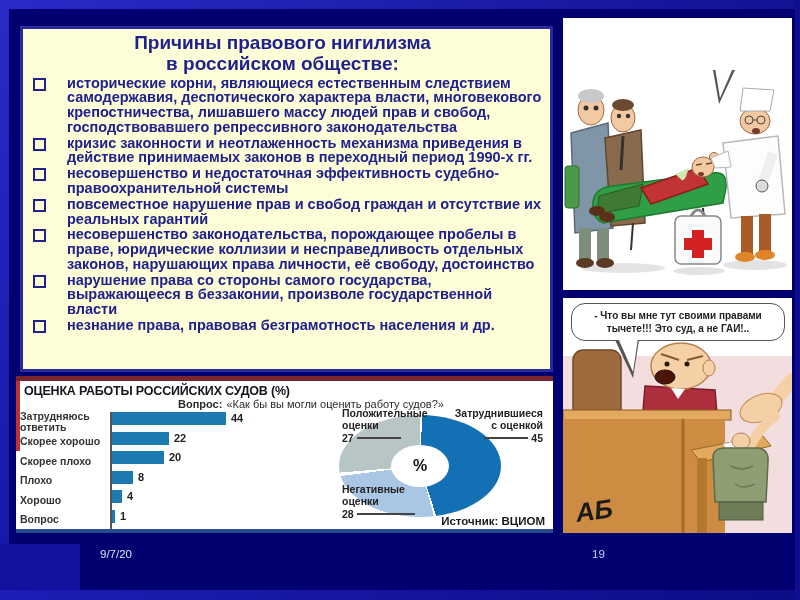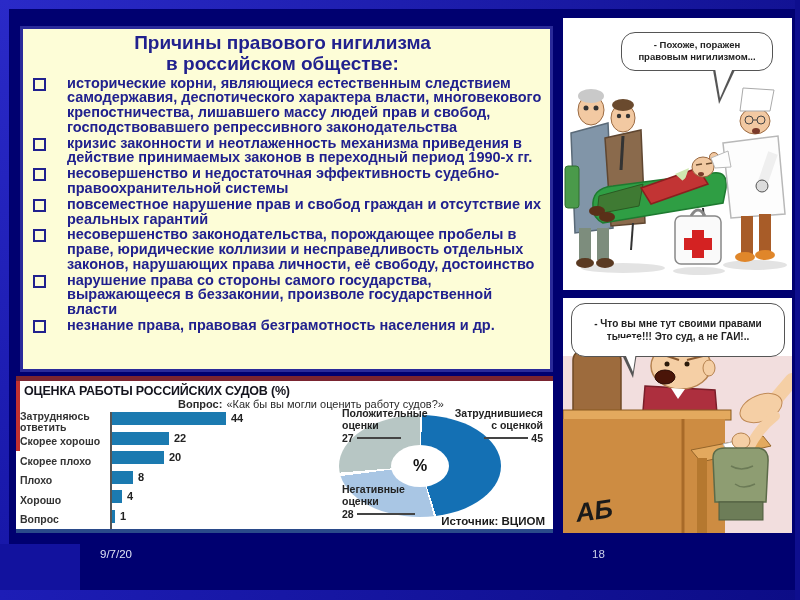--- a/index.html
+++ b/index.html
@@ -47,21 +47,21 @@
   .chart-source { position:absolute; right:8px; bottom:2px; font-weight:bold; font-size:11.5px; color:#1a1a1a; }
 
   
   .cartoon { position:absolute; left:563px; width:229px; background:#fff; }
   .cartoon1 { top:18px; height:272px; }
   .cartoon2 { top:298px; height:235px; }
   .cartoon svg { position:absolute; left:0; top:0; }
   .bubble { position:absolute; background:#fff; border:1.5px solid #555; border-radius:14px;
     text-align:center; color:#222; font-weight:bold; z-index:3; }
   .bubble1 { left:58px; top:14px; width:142px; padding:6px 4px; font-size:9.5px; line-height:1.3; }
-  .bubble2 { left:8px; top:5px; width:208px; padding:13px 2px; font-size:10px; line-height:1.3; }
+  .bubble2 { left:8px; top:5px; width:208px; padding:5px 2px; font-size:10px; line-height:1.3; }
   .bubble-tail { position:absolute; width:0; height:0; z-index:2; }
   .tail1a { left:150px; top:52px; border-left:6px solid transparent; border-right:16px solid transparent; border-top:34px solid #555; }
   .tail1b { left:152px; top:50px; border-left:5px solid transparent; border-right:13px solid transparent; border-top:30px solid #fff; z-index:4; }
   .tail2a { left:52px; top:42px; border-left:18px solid transparent; border-right:6px solid transparent; border-top:38px solid #555; }
   .tail2b { left:55px; top:40px; border-left:15px solid transparent; border-right:5px solid transparent; border-top:34px solid #fff; z-index:4; }
 
   .footer-date { position:absolute; left:100px; top:548px; font-size:11.5px; color:#dfe3f5; }
   .footer-page { position:absolute; left:592px; top:548px; font-size:11.5px; color:#c9cee6; }
 </style>
 </head>
@@ -223,24 +223,20 @@
         <path d="M128,198 Q135,186 142,198" fill="none" stroke="#888" stroke-width="3"></path>
         <rect x="112" y="198" width="46" height="48" rx="6" fill="#fafafa" stroke="#888" stroke-width="1.5"></rect>
         <g>
           <rect x="129" y="212" width="12" height="28" fill="#d42222"></rect>
           <rect x="121" y="220" width="28" height="12" fill="#d42222"></rect>
         </g>
       </g>
     </svg>
     <div class="bubble-tail tail1a"></div>
     <div class="bubble-tail tail1b"></div>
-    <div class="bubble bubble1">
-      <span>- Похоже, поражен</span><br>
-      <span>правовым нигилизмом...</span>
-    </div>
   </div>
 
   <div class="cartoon cartoon2">
     <svg width="229" height="235" viewBox="0 0 229 235">
       <rect x="0" y="58" width="229" height="177" fill="#f2dede"></rect>
       <g>
         <rect x="10" y="52" width="48" height="85" rx="10" fill="#9d6b3d" stroke="#6f4a26" stroke-width="1.5"></rect>
       </g>
       <g>
         <path d="M82,88 L152,92 L154,116 L80,113 Z" fill="#ad2f3e" stroke="#7a1f2a" stroke-width="1.5"></path>
@@ -277,14 +273,14 @@
     </svg>
     <div class="bubble-tail tail2a"></div>
     <div class="bubble-tail tail2b"></div>
     <div class="bubble bubble2">
       <span>- Что вы мне тут своими правами</span><br>
       <span>тычете!!! Это суд, а не ГАИ!..</span>
     </div>
   </div>
 
   <div class="footer-date">9/7/20</div>
-  <div class="footer-page">18</div>
+  <div class="footer-page">19</div>
 </div>
 
 </body></html>

